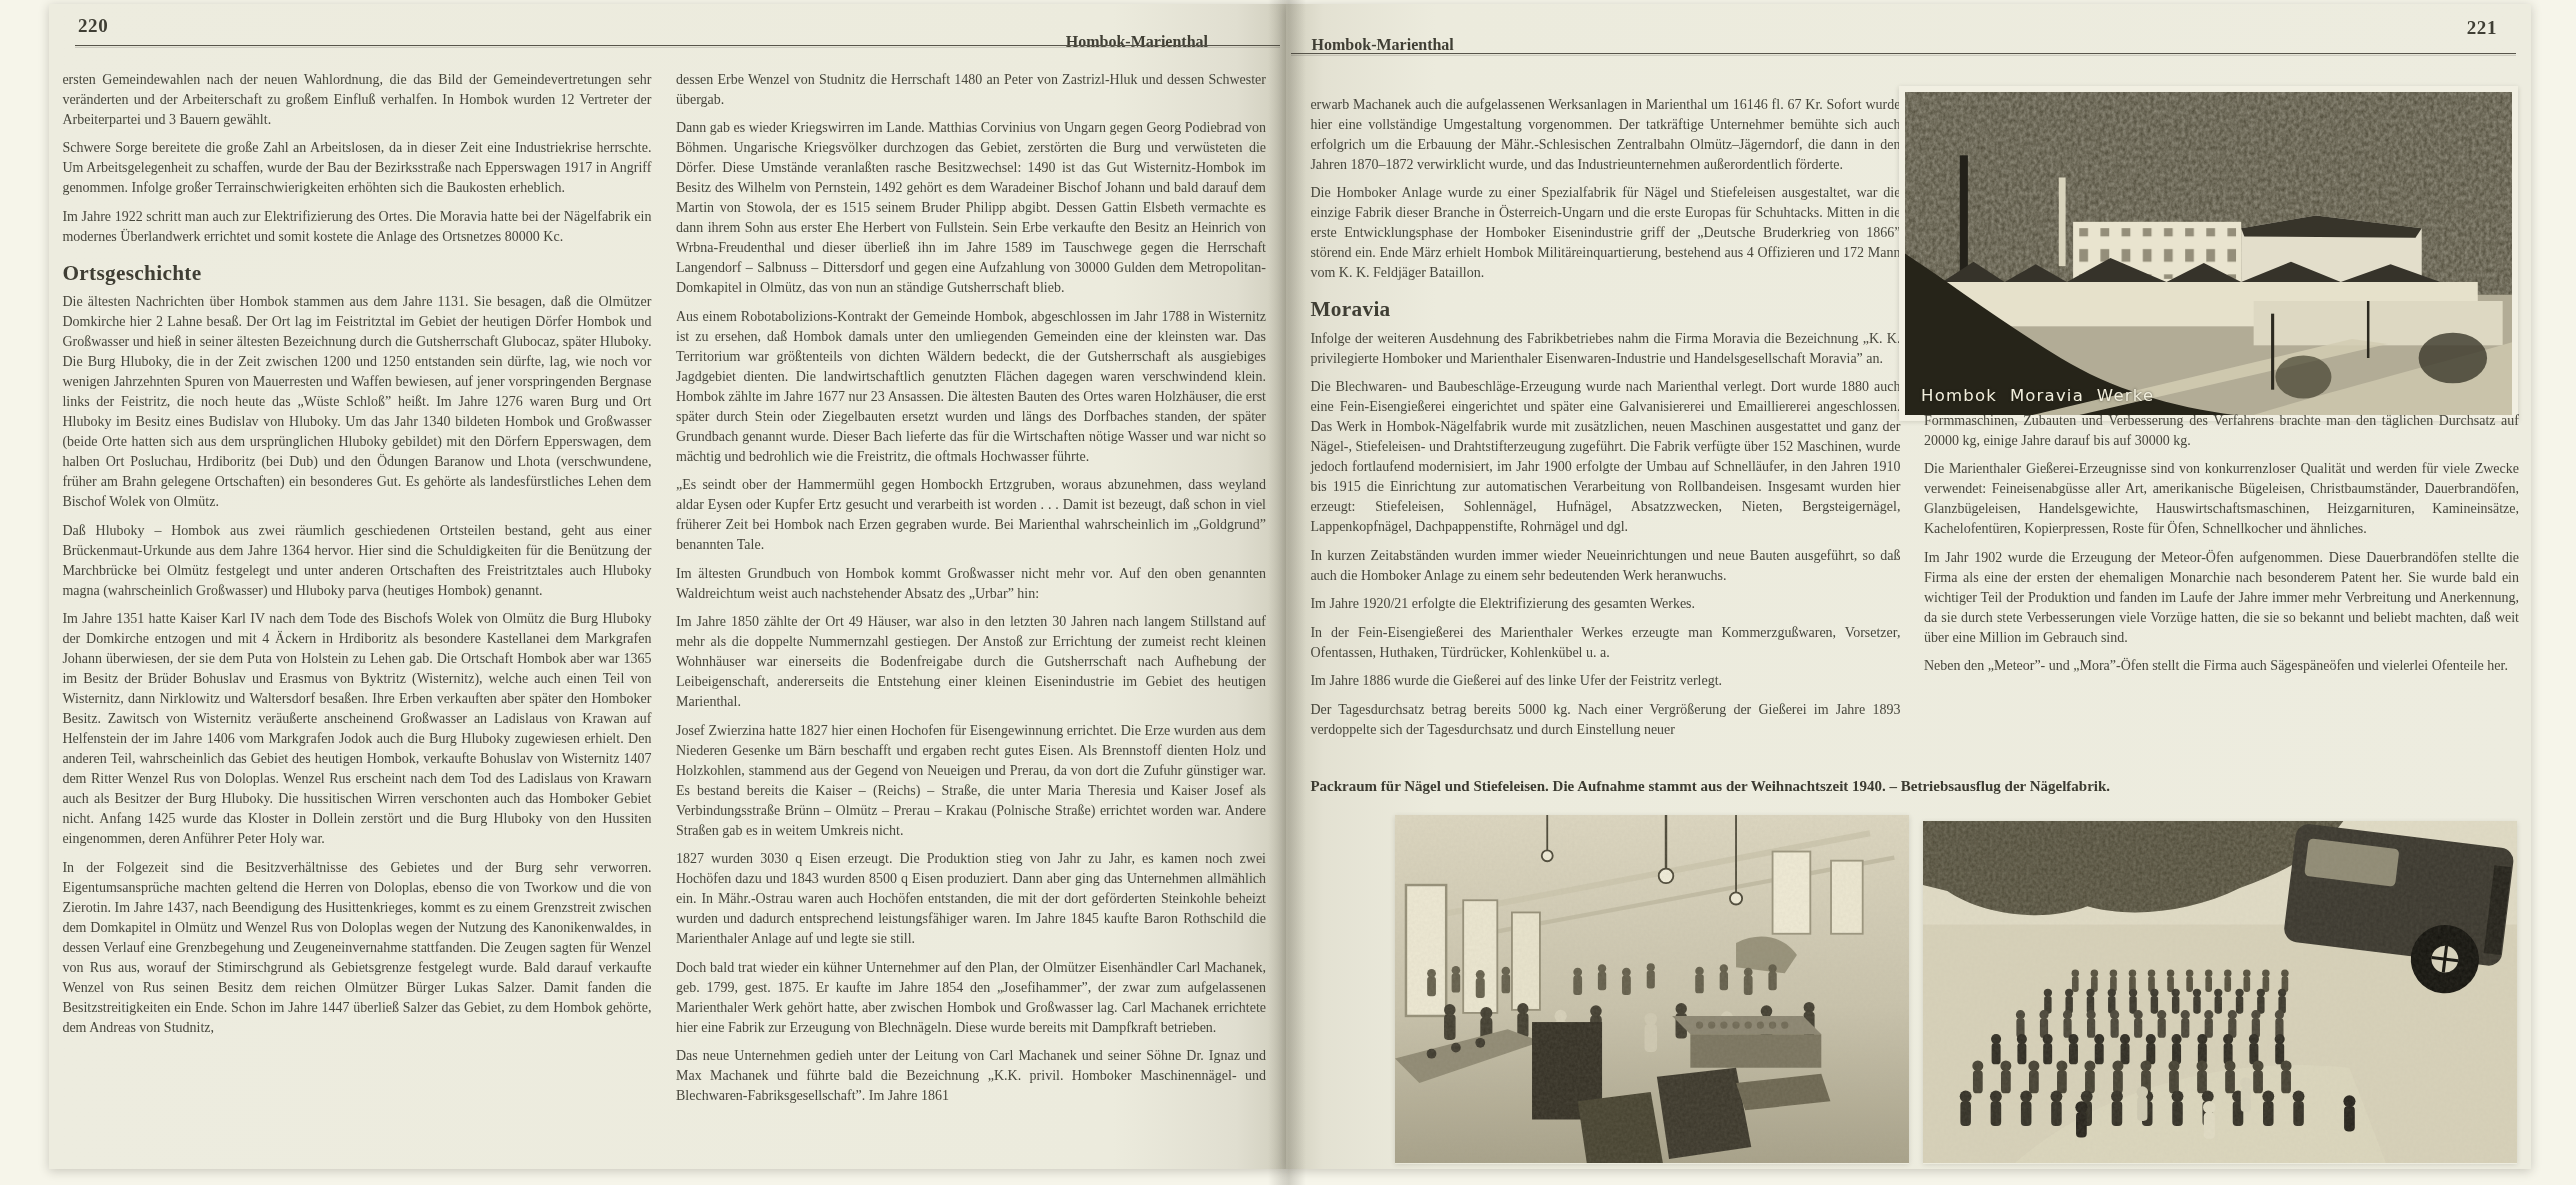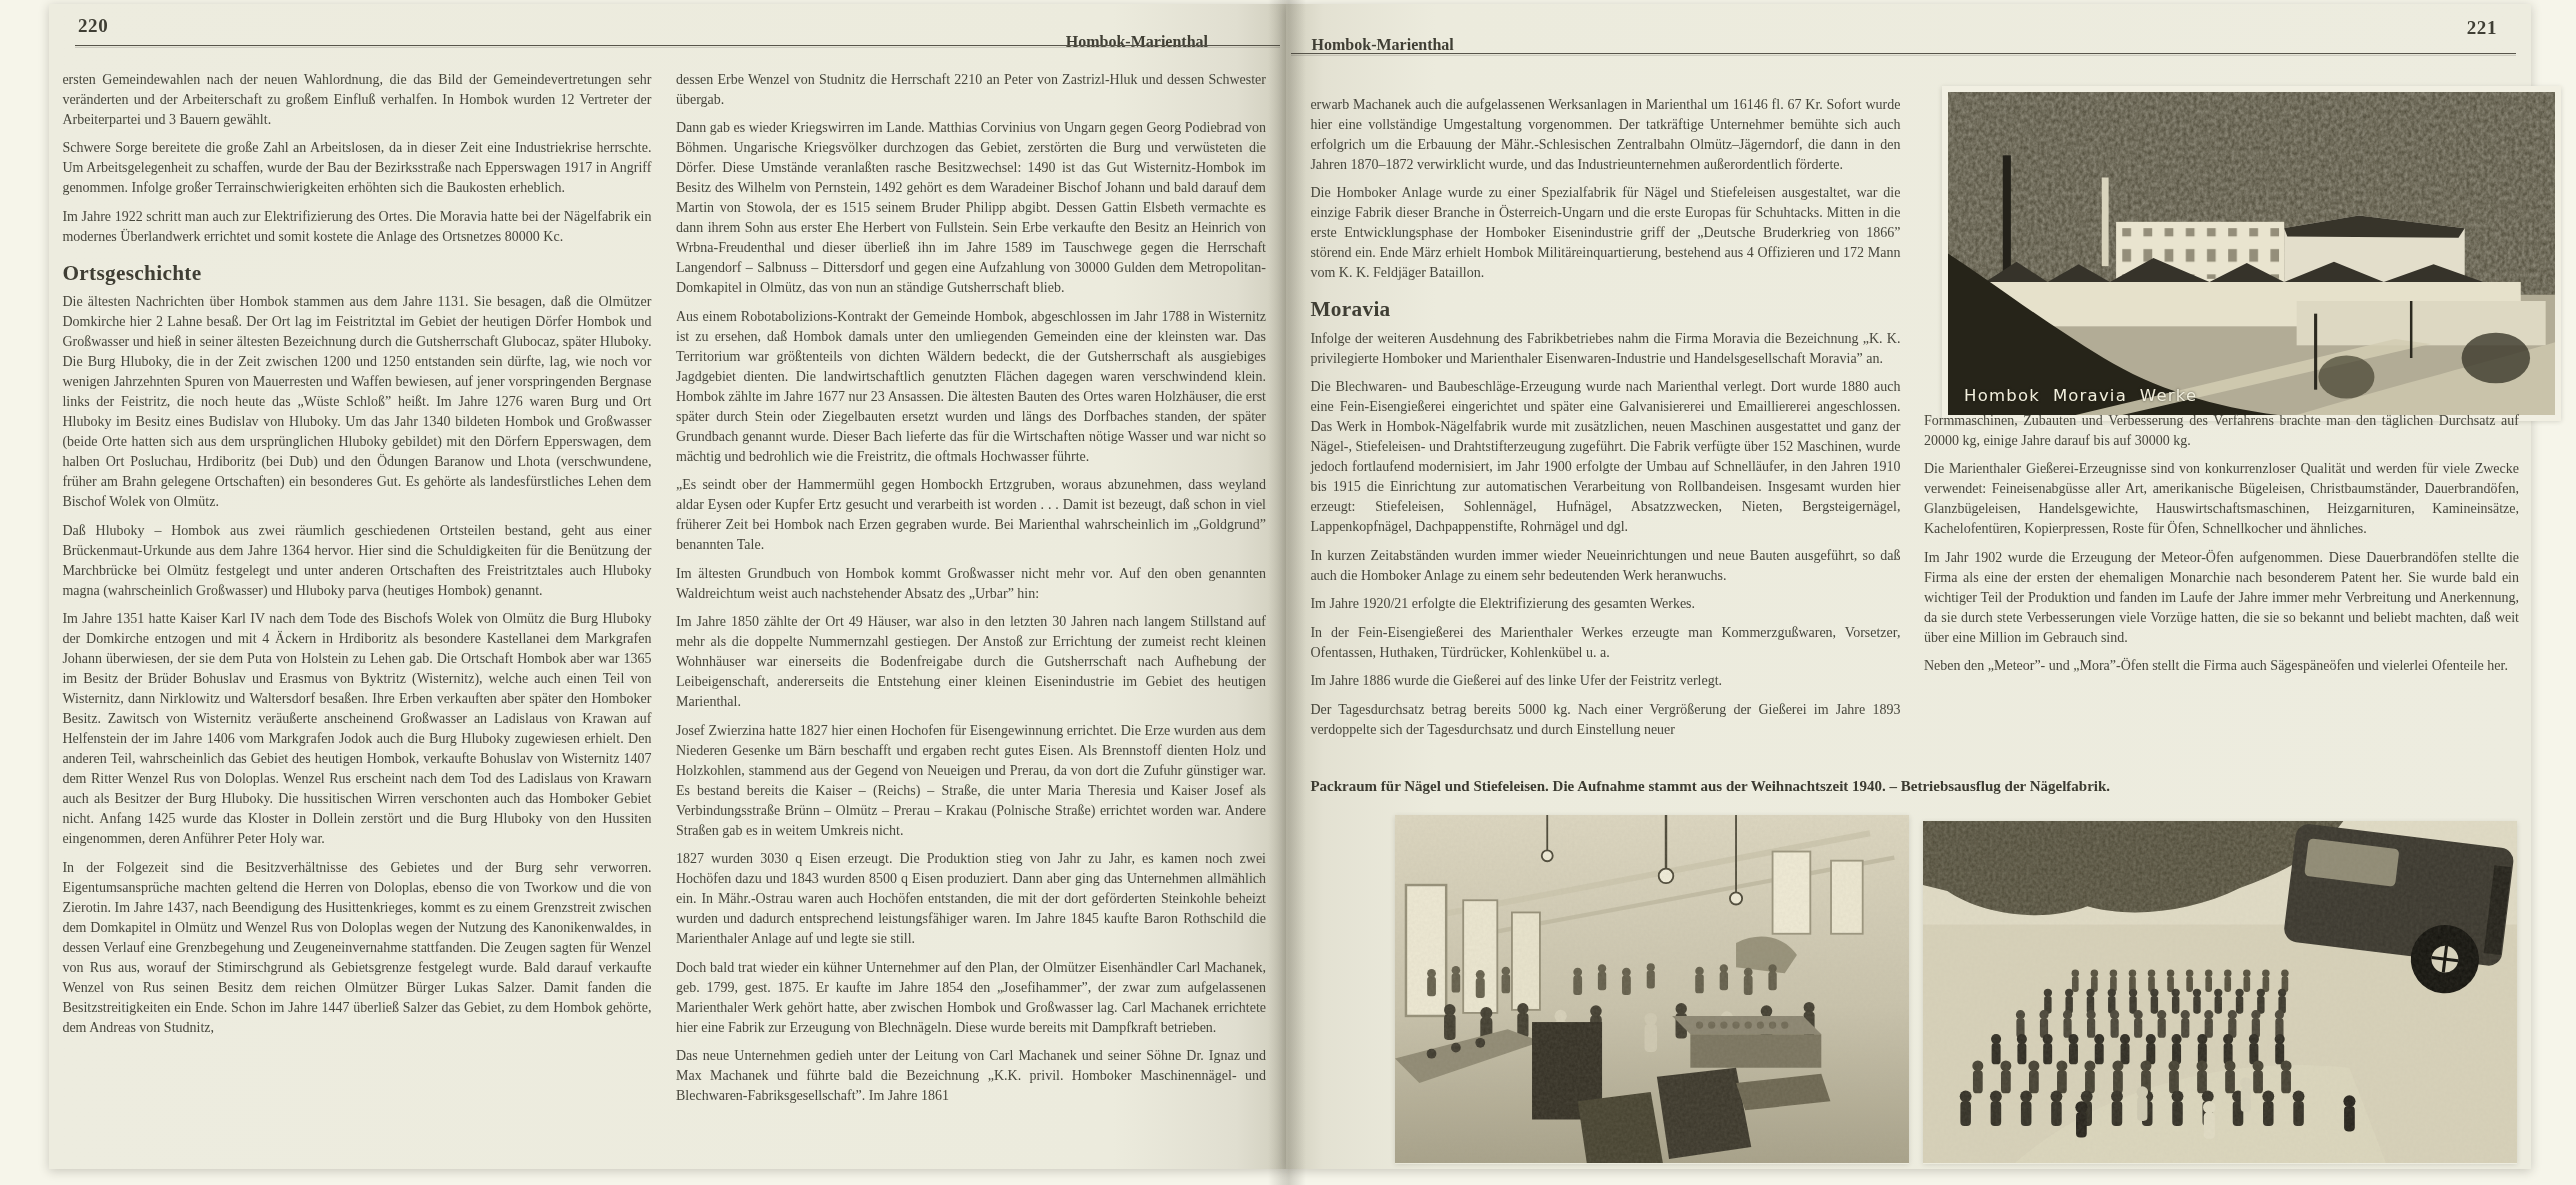--- a/index.html
+++ b/index.html
@@ -27,21 +27,21 @@
   .hr-right{left:4.9px;right:14.6px;top:49px;}
   .col{position:absolute;font-size:14px;line-height:20px;text-align:justify;}
   #lp-col1{left:13.4px;top:66px;width:589px;}
   #lp-col2{left:627px;top:66px;width:590px;}
   #rp-col1{left:24.4px;top:91px;width:590px;}
   #rp-col2-text{left:638px;top:407px;width:595px;}
   .para{margin:0 0 8.5px 0;}
   .sechead{font-size:21.3px;font-weight:bold;margin:16px 0 9.8px 0;color:#3f3e34;letter-spacing:0.3px;}
   .caption{position:absolute;left:24.4px;top:774px;width:1214px;font-size:15px;font-weight:bold;color:#3c3b31;}
   .photo-frame{position:absolute;background:#f1efe2;padding:6.1px;box-shadow:0 1.2px 4.9px rgba(40,38,28,.18);}
-  #photo-top{left:656px;top:82px;width:607px;height:323px;}
+  #photo-top{left:613px;top:82px;width:607px;height:323px;}
   .photo{position:relative;width:100%;height:100%;overflow:hidden;background:#b2ac96;}
   .photo svg{display:block;width:100%;height:100%;}
   .photo-plain{position:absolute;overflow:hidden;box-shadow:0 1.2px 4.9px rgba(40,38,28,.15);}
   #photo-bl{left:109px;top:811px;width:514px;height:349px;}
   #photo-br{left:637px;top:817px;width:594px;height:343px;}
   .photo-label{position:absolute;left:16px;bottom:9.8px;font-family:"DejaVu Sans",sans-serif;
     font-size:16.5px;letter-spacing:1.2px;color:#f2efdd;white-space:pre;text-shadow:0 0 2.4px rgba(30,28,20,.7);}
 </style>
 </head>
 <body>
@@ -58,21 +58,21 @@
       <p class="para">Schwere Sorge bereitete die große Zahl an Arbeitslosen, da in dieser Zeit eine Industriekrise herrschte. Um Arbeitsgelegenheit zu schaffen, wurde der Bau der Bezirksstraße nach Epperswagen 1917 in Angriff genommen. Infolge großer Terrainschwierigkeiten erhöhten sich die Baukosten erheblich.</p>
       <p class="para">Im Jahre 1922 schritt man auch zur Elektrifizierung des Ortes. Die Moravia hatte bei der Nägelfabrik ein modernes Überlandwerk errichtet und somit kostete die Anlage des Ortsnetzes 80000 Kc.</p>
       <h2 class="sechead">Ortsgeschichte</h2>
       <p class="para">Die ältesten Nachrichten über Hombok stammen aus dem Jahre 1131. Sie besagen, daß die Olmützer Domkirche hier 2 Lahne besaß. Der Ort lag im Feistritztal im Gebiet der heutigen Dörfer Hombok und Großwasser und hieß in seiner ältesten Bezeichnung durch die Gutsherrschaft Glubocaz, später Hluboky. Die Burg Hluboky, die in der Zeit zwischen 1200 und 1250 entstanden sein dürfte, lag, wie noch vor wenigen Jahrzehnten Spuren von Mauerresten und Waffen bewiesen, auf jener vorspringenden Bergnase links der Feistritz, die noch heute das „Wüste Schloß” heißt. Im Jahre 1276 waren Burg und Ort Hluboky im Besitz eines Budislav von Hluboky. Um das Jahr 1340 bildeten Hombok und Großwasser (beide Orte hatten sich aus dem ursprünglichen Hluboky gebildet) mit den Dörfern Epperswagen, dem halben Ort Posluchau, Hrdiboritz (bei Dub) und den Ödungen Baranow und Lhota (verschwundene, früher am Brahn gelegene Ortschaften) ein besonderes Gut. Es gehörte als landesfürstliches Lehen dem Bischof Wolek von Olmütz.</p>
       <p class="para">Daß Hluboky – Hombok aus zwei räumlich geschiedenen Ortsteilen bestand, geht aus einer Brückenmaut-Urkunde aus dem Jahre 1364 hervor. Hier sind die Schuldigkeiten für die Benützung der Marchbrücke bei Olmütz festgelegt und unter anderen Ortschaften des Freistritztales auch Hluboky magna (wahrscheinlich Großwasser) und Hluboky parva (heutiges Hombok) genannt.</p>
       <p class="para">Im Jahre 1351 hatte Kaiser Karl IV nach dem Tode des Bischofs Wolek von Olmütz die Burg Hluboky der Domkirche entzogen und mit 4 Äckern in Hrdiboritz als besondere Kastellanei dem Markgrafen Johann überwiesen, der sie dem Puta von Holstein zu Lehen gab. Die Ortschaft Hombok aber war 1365 im Besitz der Brüder Bohuslav und Erasmus von Byktritz (Wisternitz), welche auch einen Teil von Wisternitz, dann Nirklowitz und Waltersdorf besaßen. Ihre Erben verkauften aber später den Homboker Besitz. Zawitsch von Wisternitz veräußerte anscheinend Großwasser an Ladislaus von Krawan auf Helfenstein der im Jahre 1406 vom Markgrafen Jodok auch die Burg Hluboky zugewiesen erhielt. Den anderen Teil, wahrscheinlich das Gebiet des heutigen Hombok, verkaufte Bohuslav von Wisternitz 1407 dem Ritter Wenzel Rus von Doloplas. Wenzel Rus erscheint nach dem Tod des Ladislaus von Krawarn auch als Besitzer der Burg Hluboky. Die hussitischen Wirren verschonten auch das Homboker Gebiet nicht. Anfang 1425 wurde das Kloster in Dollein zerstört und die Burg Hluboky von den Hussiten eingenommen, deren Anführer Peter Holy war.</p>
       <p class="para">In der Folgezeit sind die Besitzverhältnisse des Gebietes und der Burg sehr verworren. Eigentumsansprüche machten geltend die Herren von Doloplas, ebenso die von Tworkow und die von Zierotin. Im Jahre 1437, nach Beendigung des Husittenkrieges, kommt es zu einem Grenzstreit zwischen dem Domkapitel in Olmütz und Wenzel Rus von Doloplas wegen der Nutzung des Kanonikenwaldes, in dessen Verlauf eine Grenzbegehung und Zeugeneinvernahme stattfanden. Die Zeugen sagten für Wenzel von Rus aus, worauf der Stimirschgrund als Gebietsgrenze festgelegt wurde. Bald darauf verkaufte Wenzel von Rus seinen Besitz dem reichen Olmützer Bürger Lukas Salzer. Damit fanden die Besitzstreitigkeiten ein Ende. Schon im Jahre 1447 überließ Salzer das Gebiet, zu dem Hombok gehörte, dem Andreas von Studnitz,</p>
     </div>
 
     <div class="col" id="lp-col2">
-      <p class="para">dessen Erbe Wenzel von Studnitz die Herrschaft 2210 an Peter von Zastrizl-Hluk und dessen Schwester übergab.</p>
+      <p class="para">dessen Erbe Wenzel von Studnitz die Herrschaft 1480 an Peter von Zastrizl-Hluk und dessen Schwester übergab.</p>
       <p class="para">Dann gab es wieder Kriegswirren im Lande. Matthias Corvinius von Ungarn gegen Georg Podiebrad von Böhmen. Ungarische Kriegsvölker durchzogen das Gebiet, zerstörten die Burg und verwüsteten die Dörfer. Diese Umstände veranlaßten rasche Besitzwechsel: 1490 ist das Gut Wisternitz-Hombok im Besitz des Wilhelm von Pernstein, 1492 gehört es dem Waradeiner Bischof Johann und bald darauf dem Martin von Stowola, der es 1515 seinem Bruder Philipp abgibt. Dessen Gattin Elsbeth vermachte es dann ihrem Sohn aus erster Ehe Herbert von Fullstein. Sein Erbe verkaufte den Besitz an Heinrich von Wrbna-Freudenthal und dieser überließ ihn im Jahre 1589 im Tauschwege gegen die Herrschaft Langendorf – Salbnuss – Dittersdorf und gegen eine Aufzahlung von 30000 Gulden dem Metropolitan-Domkapitel in Olmütz, das von nun an ständige Gutsherrschaft blieb.</p>
       <p class="para">Aus einem Robotabolizions-Kontrakt der Gemeinde Hombok, abgeschlossen im Jahr 1788 in Wisternitz ist zu ersehen, daß Hombok damals unter den umliegenden Gemeinden eine der kleinsten war. Das Territorium war größtenteils von dichten Wäldern bedeckt, die der Gutsherrschaft als ausgiebiges Jagdgebiet dienten. Die landwirtschaftlich genutzten Flächen dagegen waren verschwindend klein. Hombok zählte im Jahre 1677 nur 23 Ansassen. Die ältesten Bauten des Ortes waren Holzhäuser, die erst später durch Stein oder Ziegelbauten ersetzt wurden und längs des Dorfbaches standen, der später Grundbach genannt wurde. Dieser Bach lieferte das für die Wirtschaften nötige Wasser und war nicht so mächtig und bedrohlich wie die Freistritz, die oftmals Hochwasser führte.</p>
       <p class="para">„Es seindt ober der Hammermühl gegen Hombockh Ertzgruben, woraus abzunehmen, dass weyland aldar Eysen oder Kupfer Ertz gesucht und verarbeith ist worden . . . Damit ist bezeugt, daß schon in viel früherer Zeit bei Hombok nach Erzen gegraben wurde. Bei Marienthal wahrscheinlich im „Goldgrund” benannten Tale.</p>
       <p class="para">Im ältesten Grundbuch von Hombok kommt Großwasser nicht mehr vor. Auf den oben genannten Waldreichtum weist auch nachstehender Absatz des „Urbar” hin:</p>
       <p class="para">Im Jahre 1850 zählte der Ort 49 Häuser, war also in den letzten 30 Jahren nach langem Stillstand auf mehr als die doppelte Nummernzahl gestiegen. Der Anstoß zur Errichtung der zumeist recht kleinen Wohnhäuser war einerseits die Bodenfreigabe durch die Gutsherrschaft nach Aufhebung der Leibeigenschaft, andererseits die Entstehung einer kleinen Eisenindustrie im Gebiet des heutigen Marienthal.</p>
       <p class="para">Josef Zwierzina hatte 1827 hier einen Hochofen für Eisengewinnung errichtet. Die Erze wurden aus dem Niederen Gesenke um Bärn beschafft und ergaben recht gutes Eisen. Als Brennstoff dienten Holz und Holzkohlen, stammend aus der Gegend von Neueigen und Prerau, da von dort die Zufuhr günstiger war. Es bestand bereits die Kaiser – (Reichs) – Straße, die unter Maria Theresia und Kaiser Josef als Verbindungsstraße Brünn – Olmütz – Prerau – Krakau (Polnische Straße) errichtet worden war. Andere Straßen gab es in weitem Umkreis nicht.</p>
       <p class="para">1827 wurden 3030 q Eisen erzeugt. Die Produktion stieg von Jahr zu Jahr, es kamen noch zwei Hochöfen dazu und 1843 wurden 8500 q Eisen produziert. Dann aber ging das Unternehmen allmählich ein. In Mähr.-Ostrau waren auch Hochöfen entstanden, die mit der dort geförderten Steinkohle beheizt wurden und dadurch entsprechend leistungsfähiger waren. Im Jahre 1845 kaufte Baron Rothschild die Marienthaler Anlage auf und legte sie still.</p>
       <p class="para">Doch bald trat wieder ein kühner Unternehmer auf den Plan, der Olmützer Eisenhändler Carl Machanek, geb. 1799, gest. 1875. Er kaufte im Jahre 1854 den „Josefihammer”, der zwar zum aufgelassenen Marienthaler Werk gehört hatte, aber zwischen Hombok und Großwasser lag. Carl Machanek errichtete hier eine Fabrik zur Erzeugung von Blechnägeln. Diese wurde bereits mit Dampfkraft betrieben.</p>
       <p class="para">Das neue Unternehmen gedieh unter der Leitung von Carl Machanek und seiner Söhne Dr. Ignaz und Max Machanek und führte bald die Bezeichnung „K.K. privil. Homboker Maschinennägel- und Blechwaren-Fabriksgesellschaft”. Im Jahre 1861</p>
     </div>

